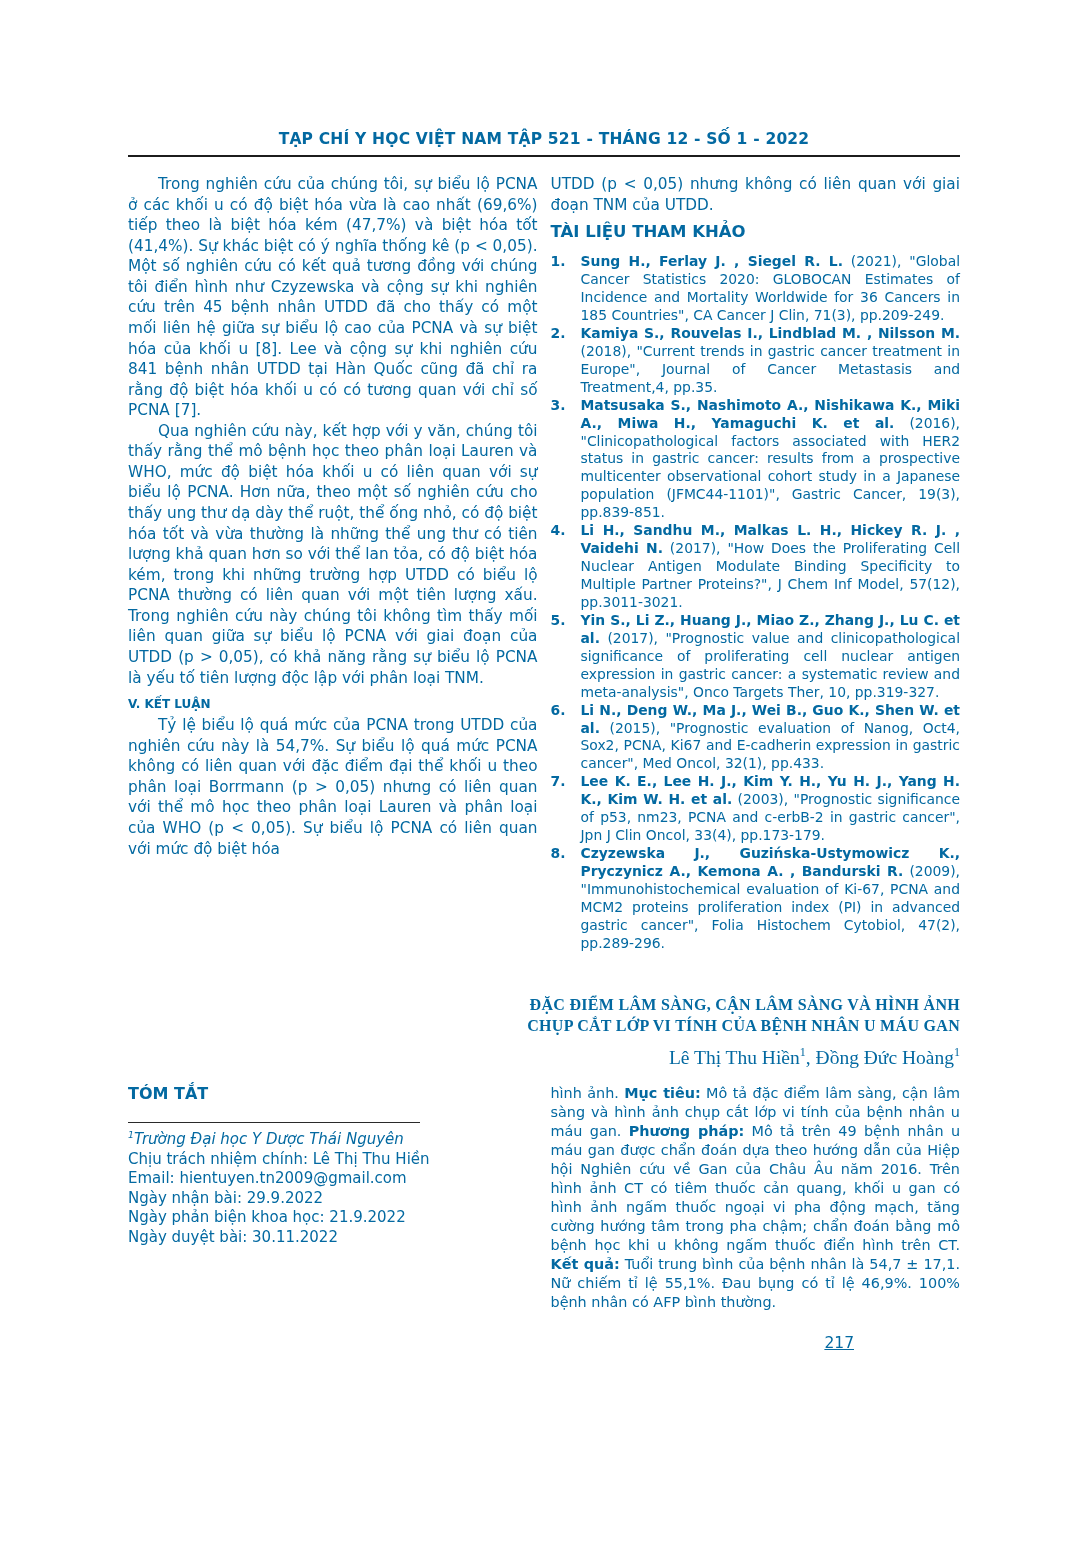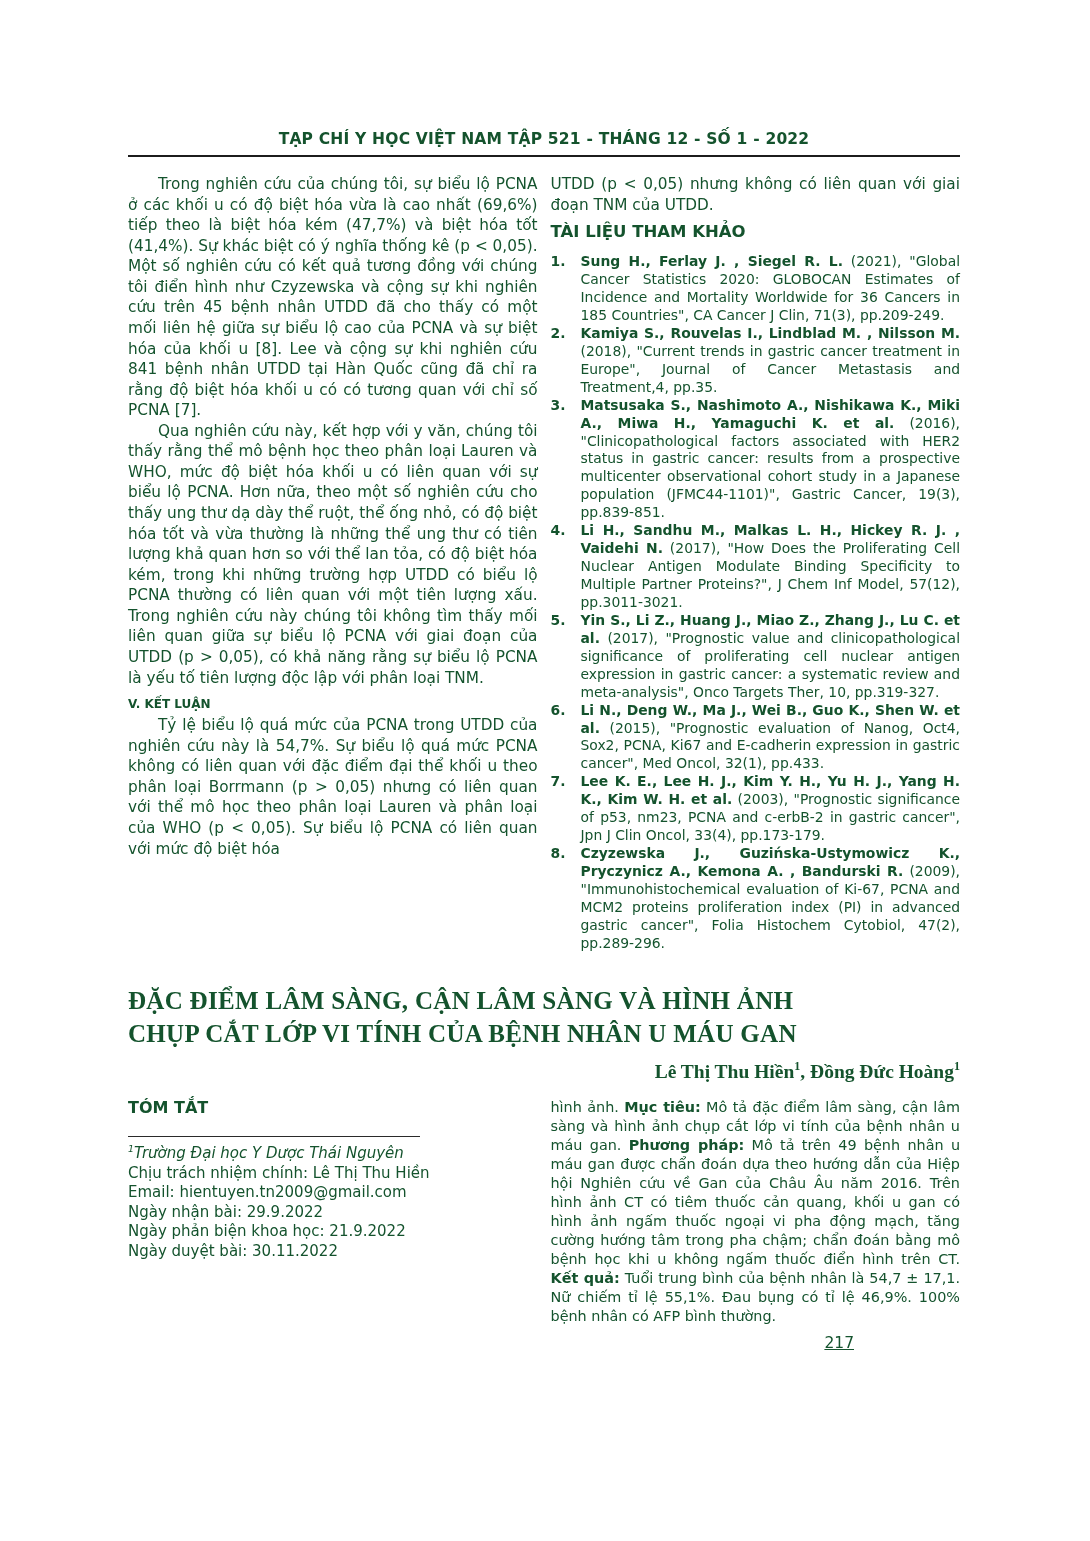--- a/index.html
+++ b/index.html
@@ -1,44 +1,44 @@
 <!DOCTYPE html>
 <html lang="vi"><head>
 <meta charset="utf-8">
 <style>
   * { margin:0; padding:0; box-sizing:border-box; }
   html,body { background:#ffffff; }
   .page {
     position:relative; width:984px; height:1541px; background:#ffffff;
-    color:#14532d; font-family:"DejaVu Sans","Liberation Sans",sans-serif;
+    color:#0369a1; font-family:"DejaVu Sans","Liberation Sans",sans-serif;
     overflow:hidden;
   }
   .content { position:absolute; left:128px; top:130px; width:832px; }
   .journal-header {
     text-align:center; font-size:15.5px; font-weight:bold; letter-spacing:.2px;
     padding-bottom:7px; border-bottom:2px solid #1c1c1c;
   }
   .columns { display:flex; gap:13px; margin-top:17px; }
   .col { width:409.5px; flex:none; }
   .body-text { font-size:15.3px; line-height:1.345; text-align:justify; }
   .body-text p { text-indent:30px; }
   .section-heading { font-size:12px; font-weight:bold; margin:8px 0 3px 0; }
   .refs-heading { font-size:16.5px; font-weight:bold; margin:7px 0 12px 0; }
   .ref { display:flex; font-size:13.9px; line-height:1.29; }
   .ref-num { flex:none; width:30px; font-weight:bold; }
   .ref-text { flex:1; text-align:justify; }
   .article-title {
-    margin-top:31px; text-align:left;
+    margin-top:41px; text-align:right;
     font-family:"Liberation Serif","DejaVu Serif",serif;
-    font-size:25px; font-weight:bold; line-height:1.32; letter-spacing:.3px;
+    font-size:16px; font-weight:bold; line-height:1.32; letter-spacing:.3px;
   }
   .article-authors {
     margin-top:9px; text-align:right;
     font-family:"Liberation Serif","DejaVu Serif",serif;
-    font-size:19.5px; font-weight:bold;
+    font-size:19.5px; font-weight:normal;
   }
   .article-authors sup, .fn-aff sup { font-size:62%; vertical-align:super; }
   .columns2 { display:flex; gap:13px; margin-top:16px; }
   .abstract-heading { font-size:16px; font-weight:bold; margin-bottom:15px; }
   .abstract-text { font-size:14.4px; line-height:1.315; text-align:justify; }
   .abstract-text p.indent { text-indent:28px; }
   .footnote { margin-top:19px; font-size:15px; line-height:1.3; }
   .fn-rule { width:292px; border-top:1.6px solid #2a2a2a; margin-bottom:6px; }
   .fn-aff { font-style:italic; }
   b.inline-label { font-weight:bold; }

